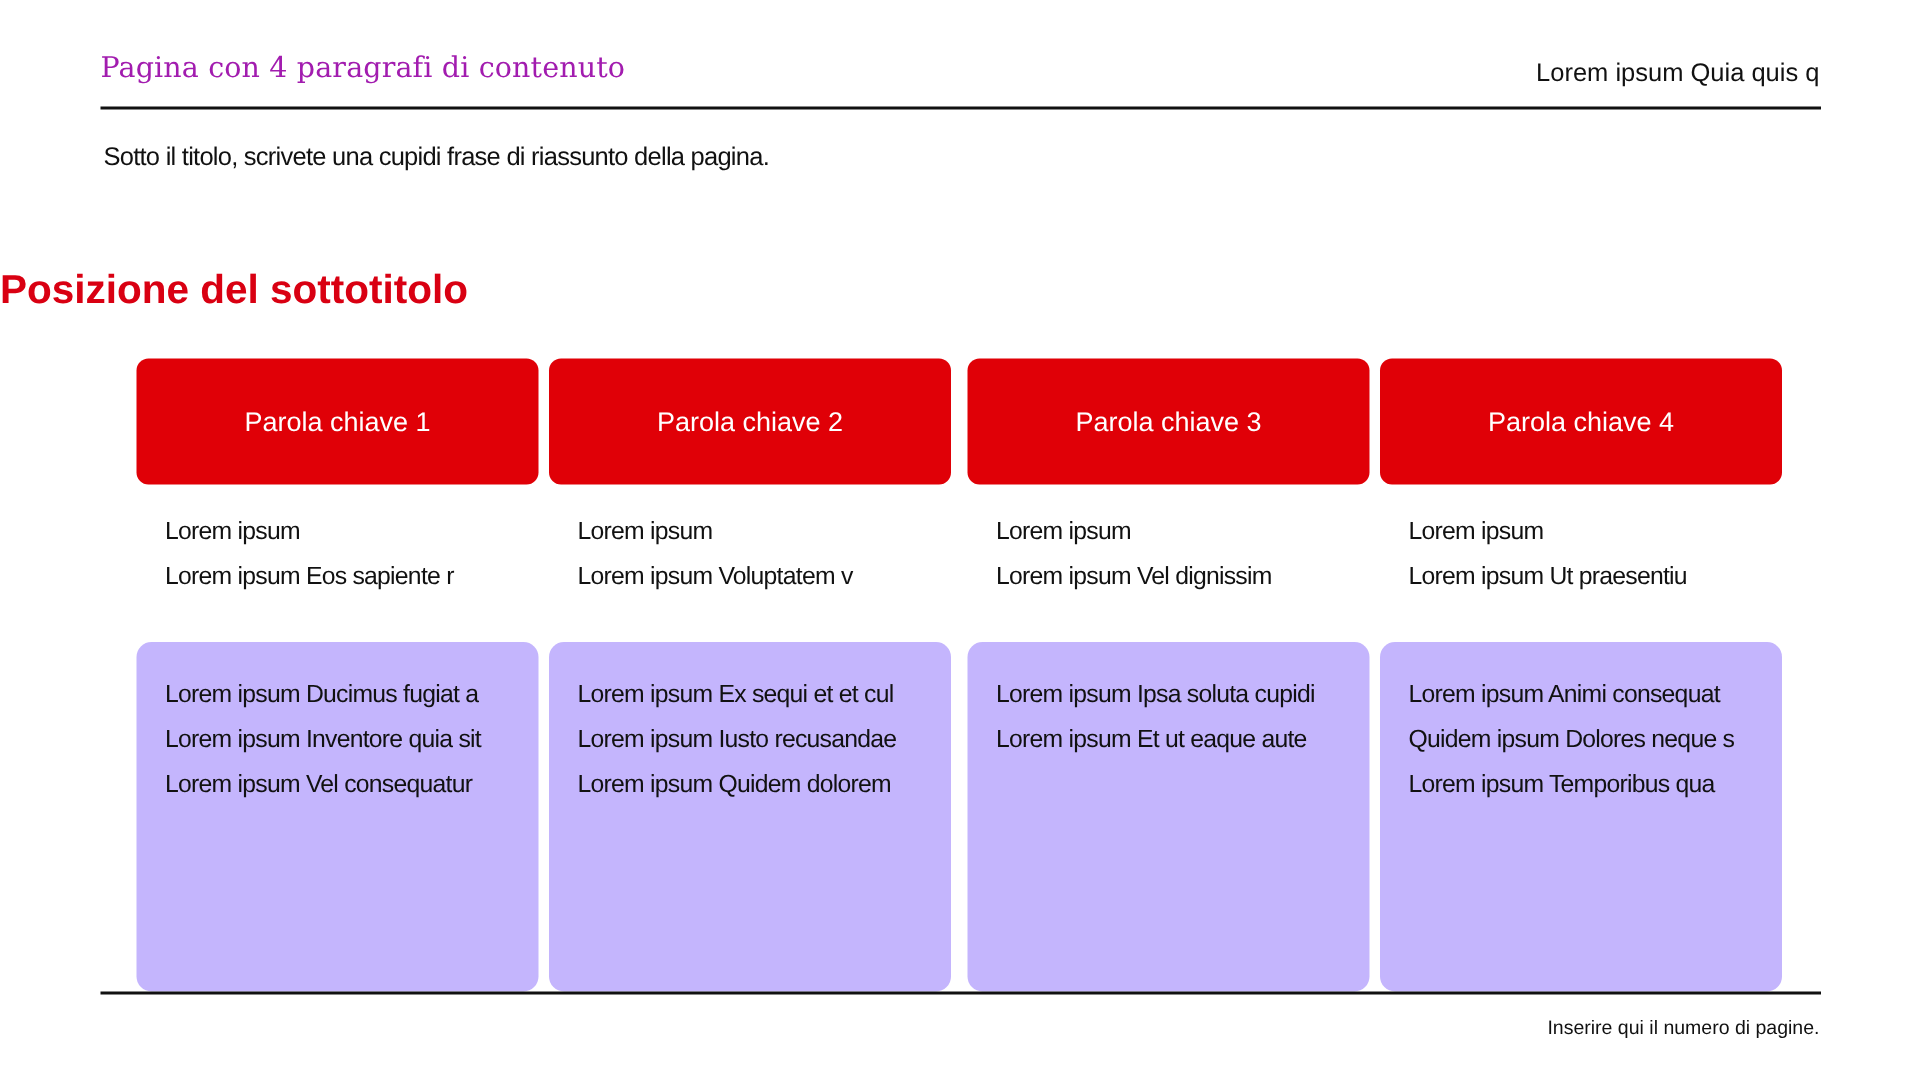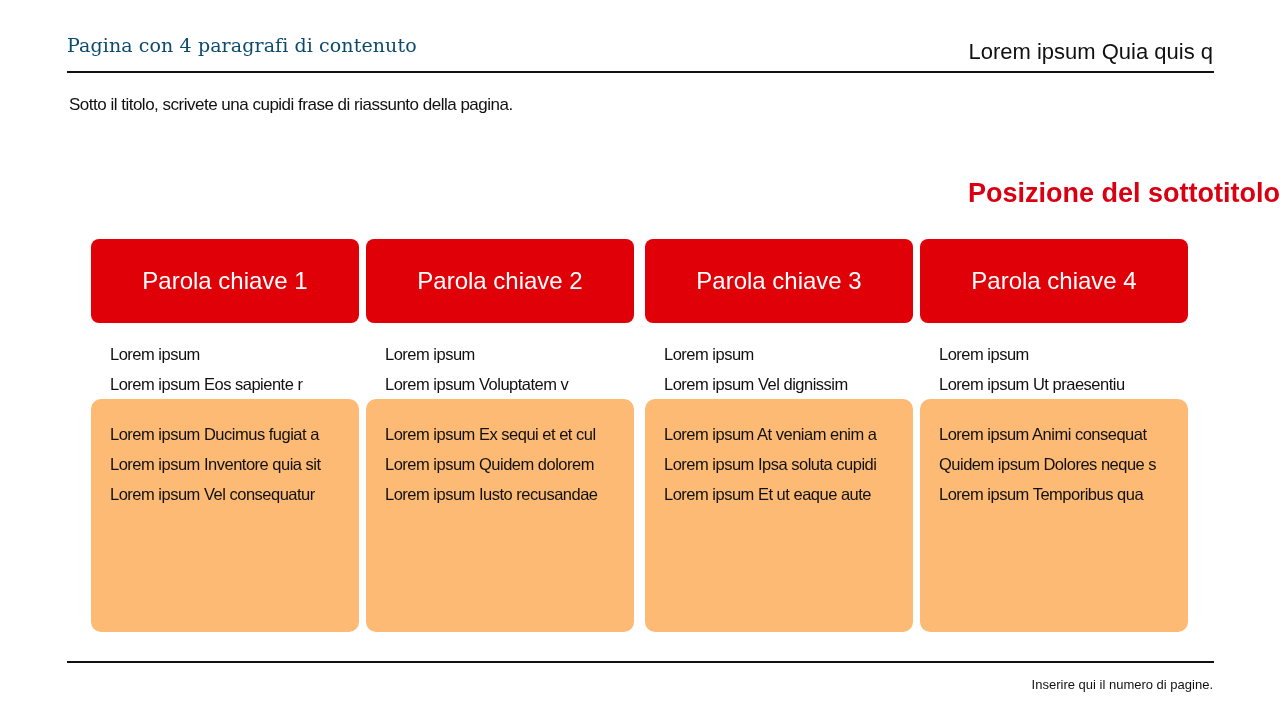--- a/index.html
+++ b/index.html
@@ -1,27 +1,27 @@
 <!DOCTYPE html>
 <html><head>
   <meta charset="utf-8">
   <style>
     * { box-sizing: border-box; margin: 0; padding: 0; }
     html, body { width: 1280px; height: 720px; background: #ffffff; overflow: hidden; }
     body { position: relative; font-family: "Liberation Sans", sans-serif; color: #111; }
-    .title { position: absolute; left: 67px; top: 34px; font-family: "DejaVu Serif", serif; font-size: 19px; color: #0c4a6e; letter-spacing: 0.1px; }
-    .top-right { position: absolute; right: 67px; top: 39px; font-size: 22px; color: #111; }
+    .title { position: absolute; left: 67px; top: 34px; font-family: "DejaVu Serif", serif; font-size: 19px; color: #a21caf; letter-spacing: 0.1px; }
+    .top-right { position: absolute; right: 67px; top: 39px; font-size: 17px; color: #111; }
     .rule-top { position: absolute; left: 67px; top: 71px; width: 1147px; height: 2px; background: #111; }
     .summary { position: absolute; left: 69px; top: 95px; font-size: 17px; letter-spacing: -0.5px; color: #111; }
-    .subtitle { position: absolute; left: 0; width: 1280px; top: 178px; text-align: right; font-size: 27px; font-weight: bold; color: #d90012; }
+    .subtitle { position: absolute; left: 0; width: 1280px; top: 178px; text-align: left; font-size: 27px; font-weight: bold; color: #d90012; }
     .col { position: absolute; top: 239px; width: 268px; }
-    .key { height: 84px; background: #e00007; border-radius: 8px; display: flex; align-items: center; justify-content: center; color: #fff; font-size: 24px; }
-    .lead { padding: 16px 0 0 19px; height: 76px; }
+    .key { height: 84px; background: #e00007; border-radius: 8px; display: flex; align-items: center; justify-content: center; color: #fff; font-size: 18px; }
+    .lead { padding: 16px 0 0 19px; height: 105px; }
     .lead div, .body-box div { font-size: 16.5px; letter-spacing: -0.5px; line-height: 30px; color: #111; white-space: nowrap; }
-    .body-box { background: #fdba74; border-radius: 10px; height: 233px; padding: 20px 0 0 19px; }
+    .body-box { background: #c4b5fd; border-radius: 10px; height: 233px; padding: 20px 0 0 19px; }
     .rule-bottom { position: absolute; left: 67px; top: 661px; width: 1147px; height: 2px; background: #111; }
     .page-num { position: absolute; right: 67px; top: 677px; font-size: 13px; color: #111; padding-left: 32px; }
   </style>
 </head>
 <body>
 
 <div class="title">Pagina con 4 paragrafi di contenuto</div>
 <div class="top-right">Lorem ipsum Quia quis q</div>
 <div class="rule-top"></div>
 <div class="summary">Sotto il titolo, scrivete una cupidi frase di riassunto della pagina.</div>
@@ -45,35 +45,34 @@
 <div class="col" style="left:366px">
   <div class="key">
       <span>Parola chiave 2</span>
     </div>
   <div class="lead">
     <div>Lorem ipsum</div>
     <div>Lorem ipsum Voluptatem v</div>
   </div>
   <div class="body-box">
     <div>Lorem ipsum Ex sequi et et cul</div>
+    <div>Lorem ipsum Iusto recusandae</div>
     <div>Lorem ipsum Quidem dolorem</div>
-    <div>Lorem ipsum Iusto recusandae</div>
   </div>
 </div>
 
 <div class="col" style="left:645px">
   <div class="key">
       <span>Parola chiave 3</span>
     </div>
   <div class="lead">
     <div>Lorem ipsum</div>
     <div>Lorem ipsum Vel dignissim</div>
   </div>
   <div class="body-box">
-    <div>Lorem ipsum At veniam enim a</div>
     <div>Lorem ipsum Ipsa soluta cupidi</div>
     <div>Lorem ipsum Et ut eaque aute</div>
   </div>
 </div>
 
 <div class="col" style="left:920px">
   <div class="key">
       <span>Parola chiave 4</span>
     </div>
   <div class="lead">

